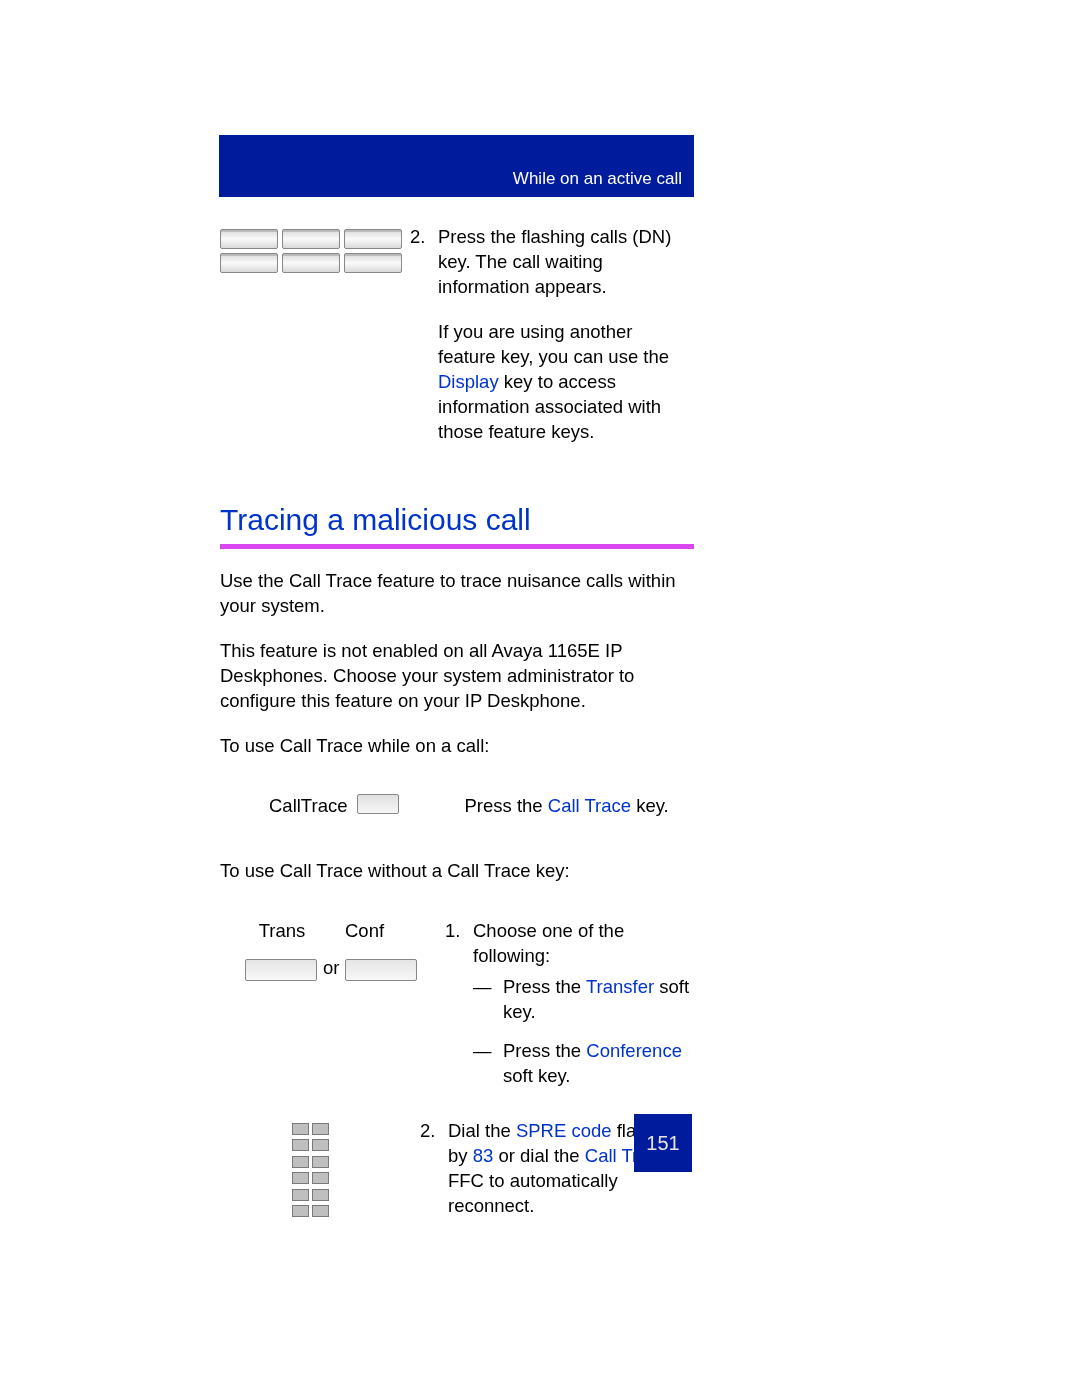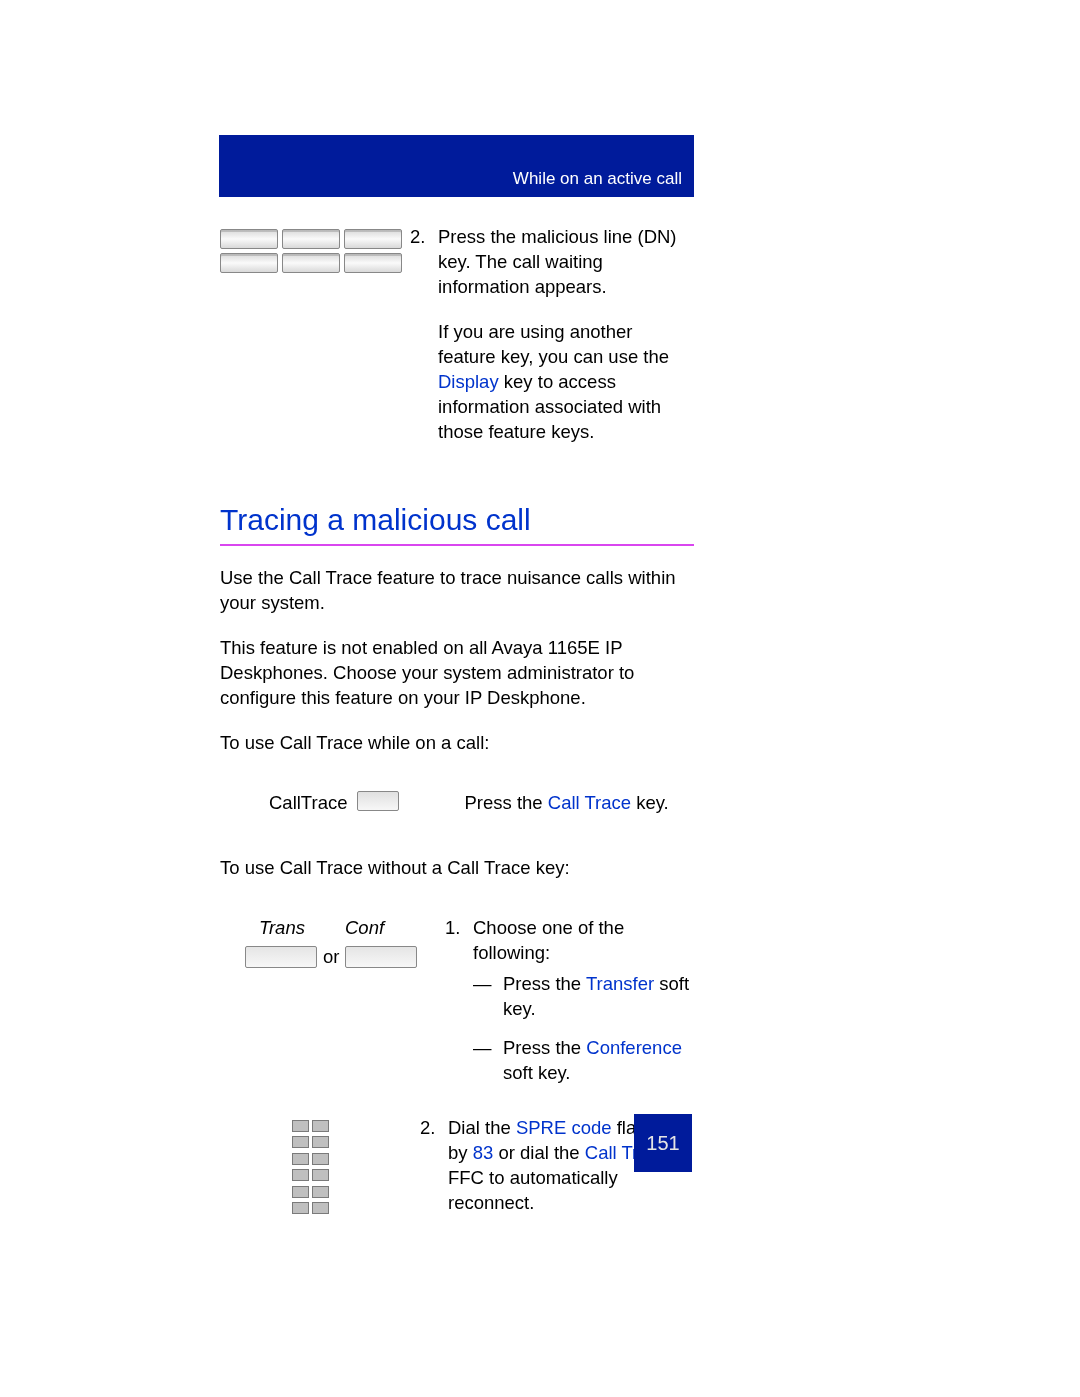--- a/index.html
+++ b/index.html
@@ -46,32 +46,32 @@
   .softkey { width: 56px; height: 18px; border: 1px solid #888; border-radius: 2px;
              background: linear-gradient(#d9d9d9,#fafafa,#d9d9d9); box-shadow: inset 0 2px 0 rgba(0,0,0,.15);}
   .right-col { flex: 1; }
   .num-item { display: flex; }
   .num-item .n { width: 28px; flex-shrink: 0; }
   .para { margin-top: 20px; }
   .link { color: #0033cc; }
   .section-title {
     color: #0033cc;
     font-size: 30px;
-    border-bottom: 2px solid #d946ef;
+    border-bottom: 5px solid #d946ef;
     padding-bottom: 4px;
     margin-top: 55px;
   }
   .ct-row { display:flex; align-items:flex-start; margin-top:35px; margin-left:49px;}
   .ct-label { font-size:18.5px; margin-right:10px;}
   .ct-key { display:inline-block; width:40px; height:18px; border:1px solid #888; border-radius:2px;
             background:linear-gradient(#e0e0e0,#f7f7f7); margin-right:65px;}
   .tk-block { display:flex; align-items:flex-start; margin-top:35px;}
   .tk-left { width:200px; flex-shrink:0; padding-left:25px; position:relative; height:70px;}
-  .tk-labels { display:flex;font-style:italic;}
-  .tk-btns { display:flex; align-items:center; margin-top:4px;}
+  .tk-labels { display:flex;}
+  .tk-btns { display:flex; align-items:flex-end; margin-top:12px;}
   .tk-btn { width:70px; height:20px; border:1px solid #888; border-radius:2px;
             background:linear-gradient(#e5e5e5,#f7f7f7);}
   .or-txt { margin:0 6px; font-size:18.5px;}
   .bullet-line { display:flex; margin-top:6px;}
   .bullet-dash { width:30px; flex-shrink:0;}
   .keypad-block { display:flex; margin-top:30px;}
   .kp-left { width:200px; flex-shrink:0; display:flex; justify-content:center; padding-top:4px;}
   .keypad { width:56px; display:flex; flex-wrap:wrap; gap:3px;}
   .kp { width:15px; height:10px; background:#bfbfbf; border:1px solid #7a7a7a; }
   .pgnum-box {
@@ -106,21 +106,21 @@
         </div>
         <div class="softkey-row" style="margin-top:4px;">
           <div class="softkey"></div>
           <div class="softkey"></div>
           <div class="softkey"></div>
         </div>
       </div>
       <div class="right-col">
         <div class="num-item">
           <div class="n">2.</div>
-          <div>Press the malicious line (DN) key. The call waiting information appears.</div>
+          <div>Press the flashing calls (DN) key. The call waiting information appears.</div>
         </div>
         <div class="para" style="margin-left:28px;">
           <span>If you are using another feature key, you can use the </span><span class="link">Display</span><span>  key to access information associated with those feature keys.</span>
         </div>
       </div>
     </div>
 
     <div class="section-title">Tracing a malicious call</div>
 
     <div class="para ml-body">Use the Call Trace feature to trace nuisance calls within your system.</div>

